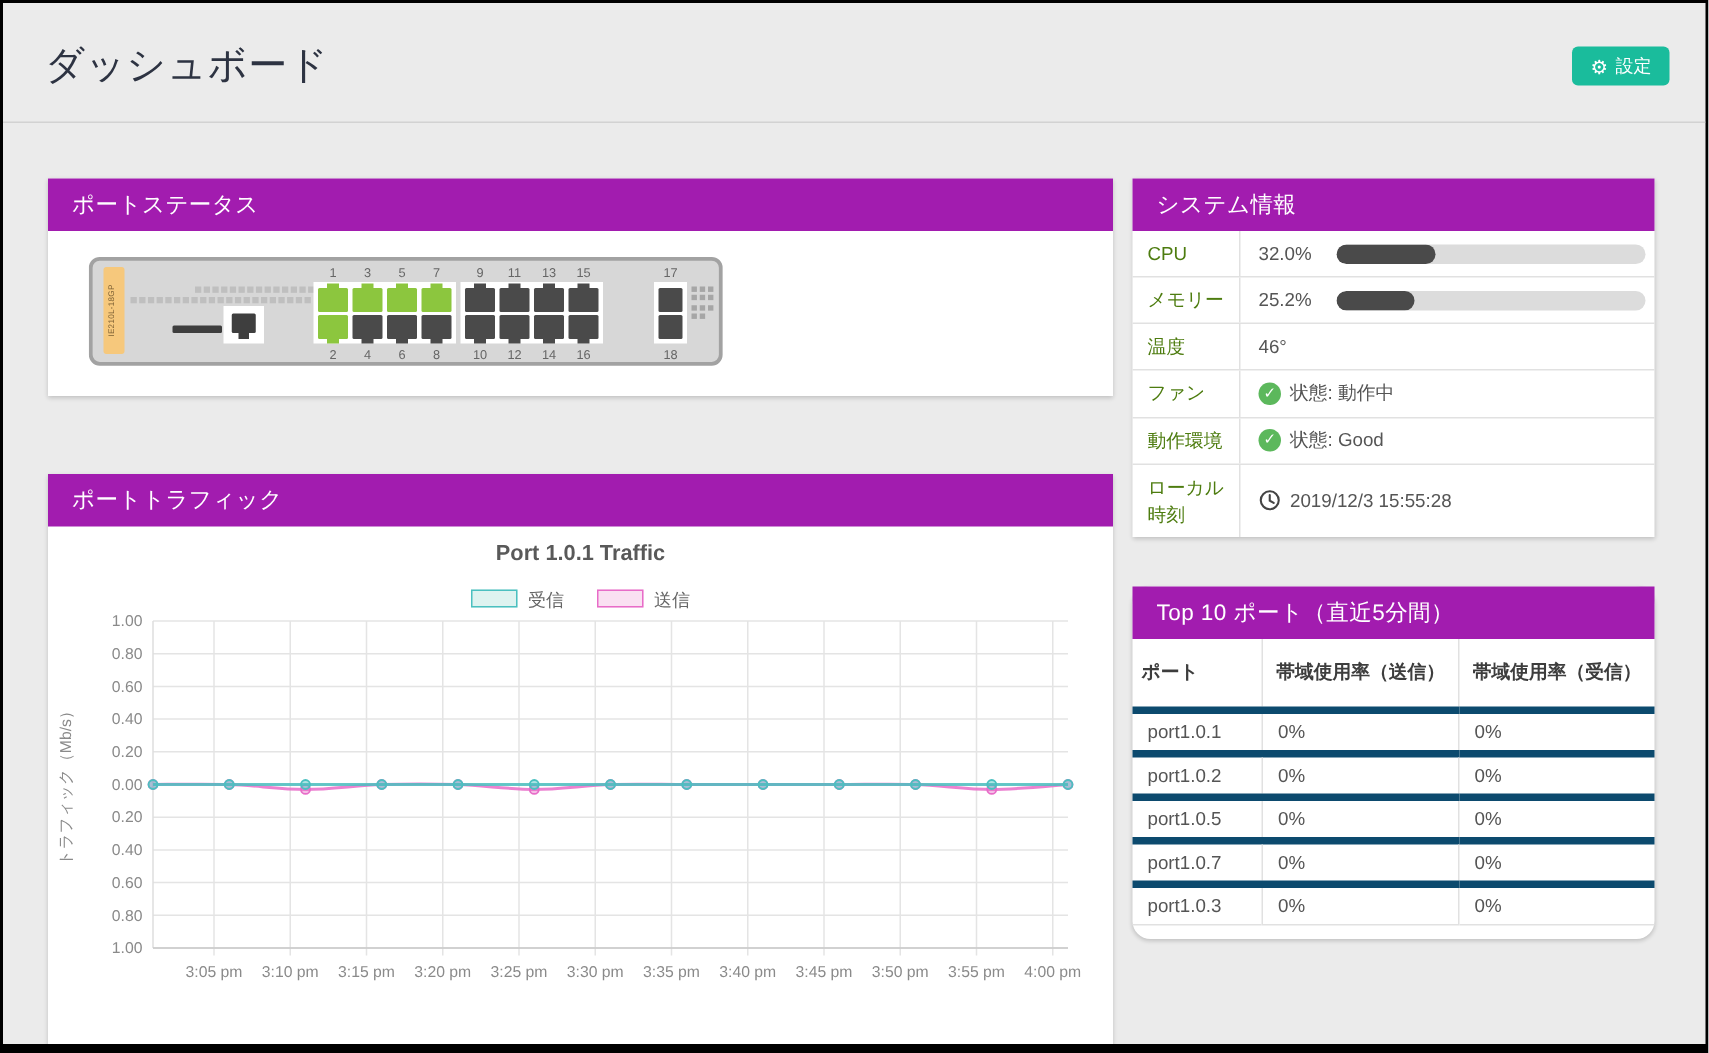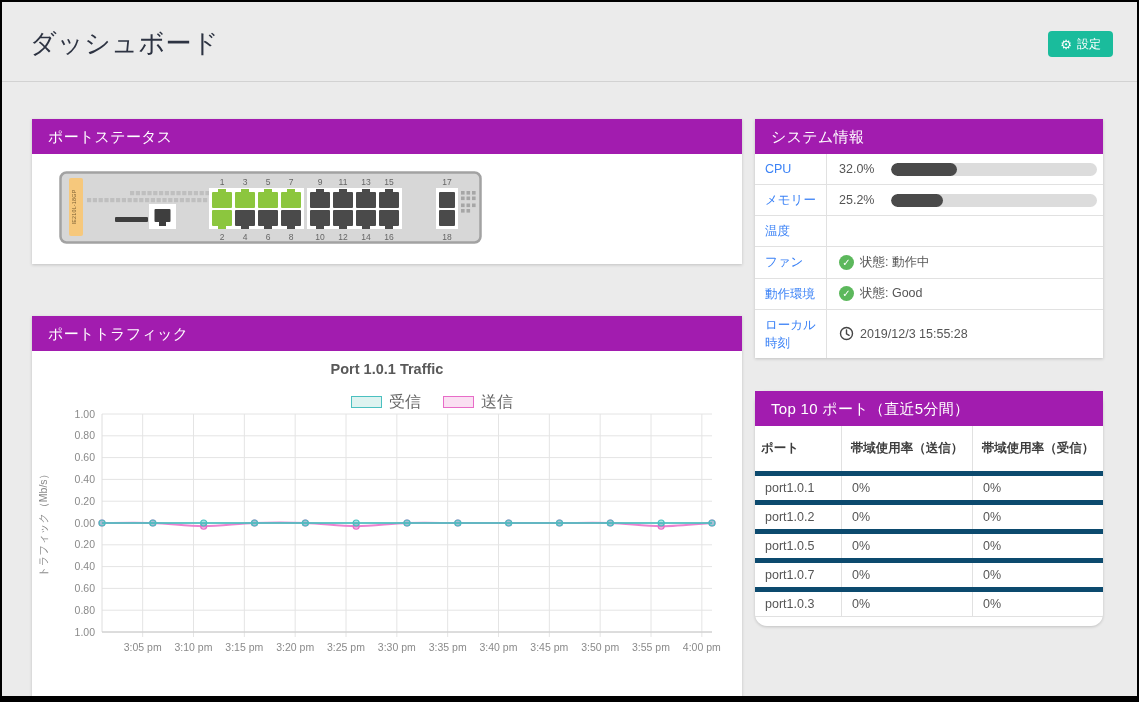--- a/index.html
+++ b/index.html
@@ -18,28 +18,28 @@
   .col-right{width:348px;}
   .panel{background:#fff;box-shadow:0 1px 3px rgba(0,0,0,.18);}
   .panel-header{height:35px;line-height:35px;background:#a21caf;color:#fff;font-size:15px;padding:0 16px;letter-spacing:.3px;}
   
   .device-body{height:110px;position:relative;}
   #switch-svg{position:absolute;left:27px;top:17px;}
   
   .traffic-panel{margin-top:52px;}
   .chart-body{height:353px;position:relative;}
   .chart-title{position:absolute;top:10px;width:100%;text-align:center;font-size:14.5px;font-weight:bold;color:#595959;}
-  .legend{position:absolute;top:41px;width:100%;display:flex;justify-content:center;gap:22px;font-size:16px;color:#666;align-items:center;padding-left:45px;}
+  .legend{position:absolute;top:41px;width:100%;display:flex;justify-content:center;gap:22px;font-size:12px;color:#666;align-items:center;}
   .legend-box{display:inline-block;width:31px;height:12px;margin-right:7px;vertical-align:-1px;box-sizing:border-box;}
   #chart-svg{position:absolute;top:57px;left:0;}
   
   .si-row{display:flex;align-items:stretch;}
   .si-row + .si-row{border-top:1px solid #e1e1e1;}
   .si-label{width:72px;min-width:72px;box-sizing:border-box;padding:6px 6px 6px 10px;border-right:1px solid #e1e1e1;
-        font-size:12.5px;color:#3b82f6;line-height:1.45;}
+        font-size:12.5px;color:#4d7c0f;line-height:1.45;}
   .si-value{flex:1;display:flex;align-items:center;gap:6px;padding:6px 10px 6px 12px;font-size:12.5px;color:#555;}
   .si-pct{width:46px;}
   .si-bar{width:206px;height:13px;border-radius:7px;background:#dcdcdc;overflow:hidden;}
   .si-bar-fill{display:block;height:100%;border-radius:7px;background:#4a4a4a;}
   .check-icon{flex:0 0 15px;width:15px;height:15px;border-radius:50%;background:#5cb85c;color:#fff;
         font-size:10px;line-height:15px;text-align:center;}
   .clock-icon{display:inline-flex;flex:0 0 15px;}
   
   .top-panel{margin-top:33px;padding-bottom:9px;border-radius:12px;}
   .top-table{width:100%;border-collapse:collapse;font-size:12.5px;border-bottom:1px solid #e1e1e1;}
@@ -291,20 +291,23 @@
               <div class="si-label">メモリー</div>
               <div class="si-value">
                 <span class="si-pct">25.2%</span>
                 <span class="si-bar">
                   <span class="si-bar-fill" style="width:25.2%"></span>
                 </span>
               </div>
             </div>
             <div class="si-row">
               <div class="si-label">温度</div>
+              <div class="si-value">
+                <span>46°</span>
+              </div>
             </div>
             <div class="si-row">
               <div class="si-label">ファン</div>
               <div class="si-value">
                 <span class="check-icon">✓</span>
                 <span>状態: 動作中</span>
               </div>
             </div>
             <div class="si-row">
               <div class="si-label">動作環境</div>

